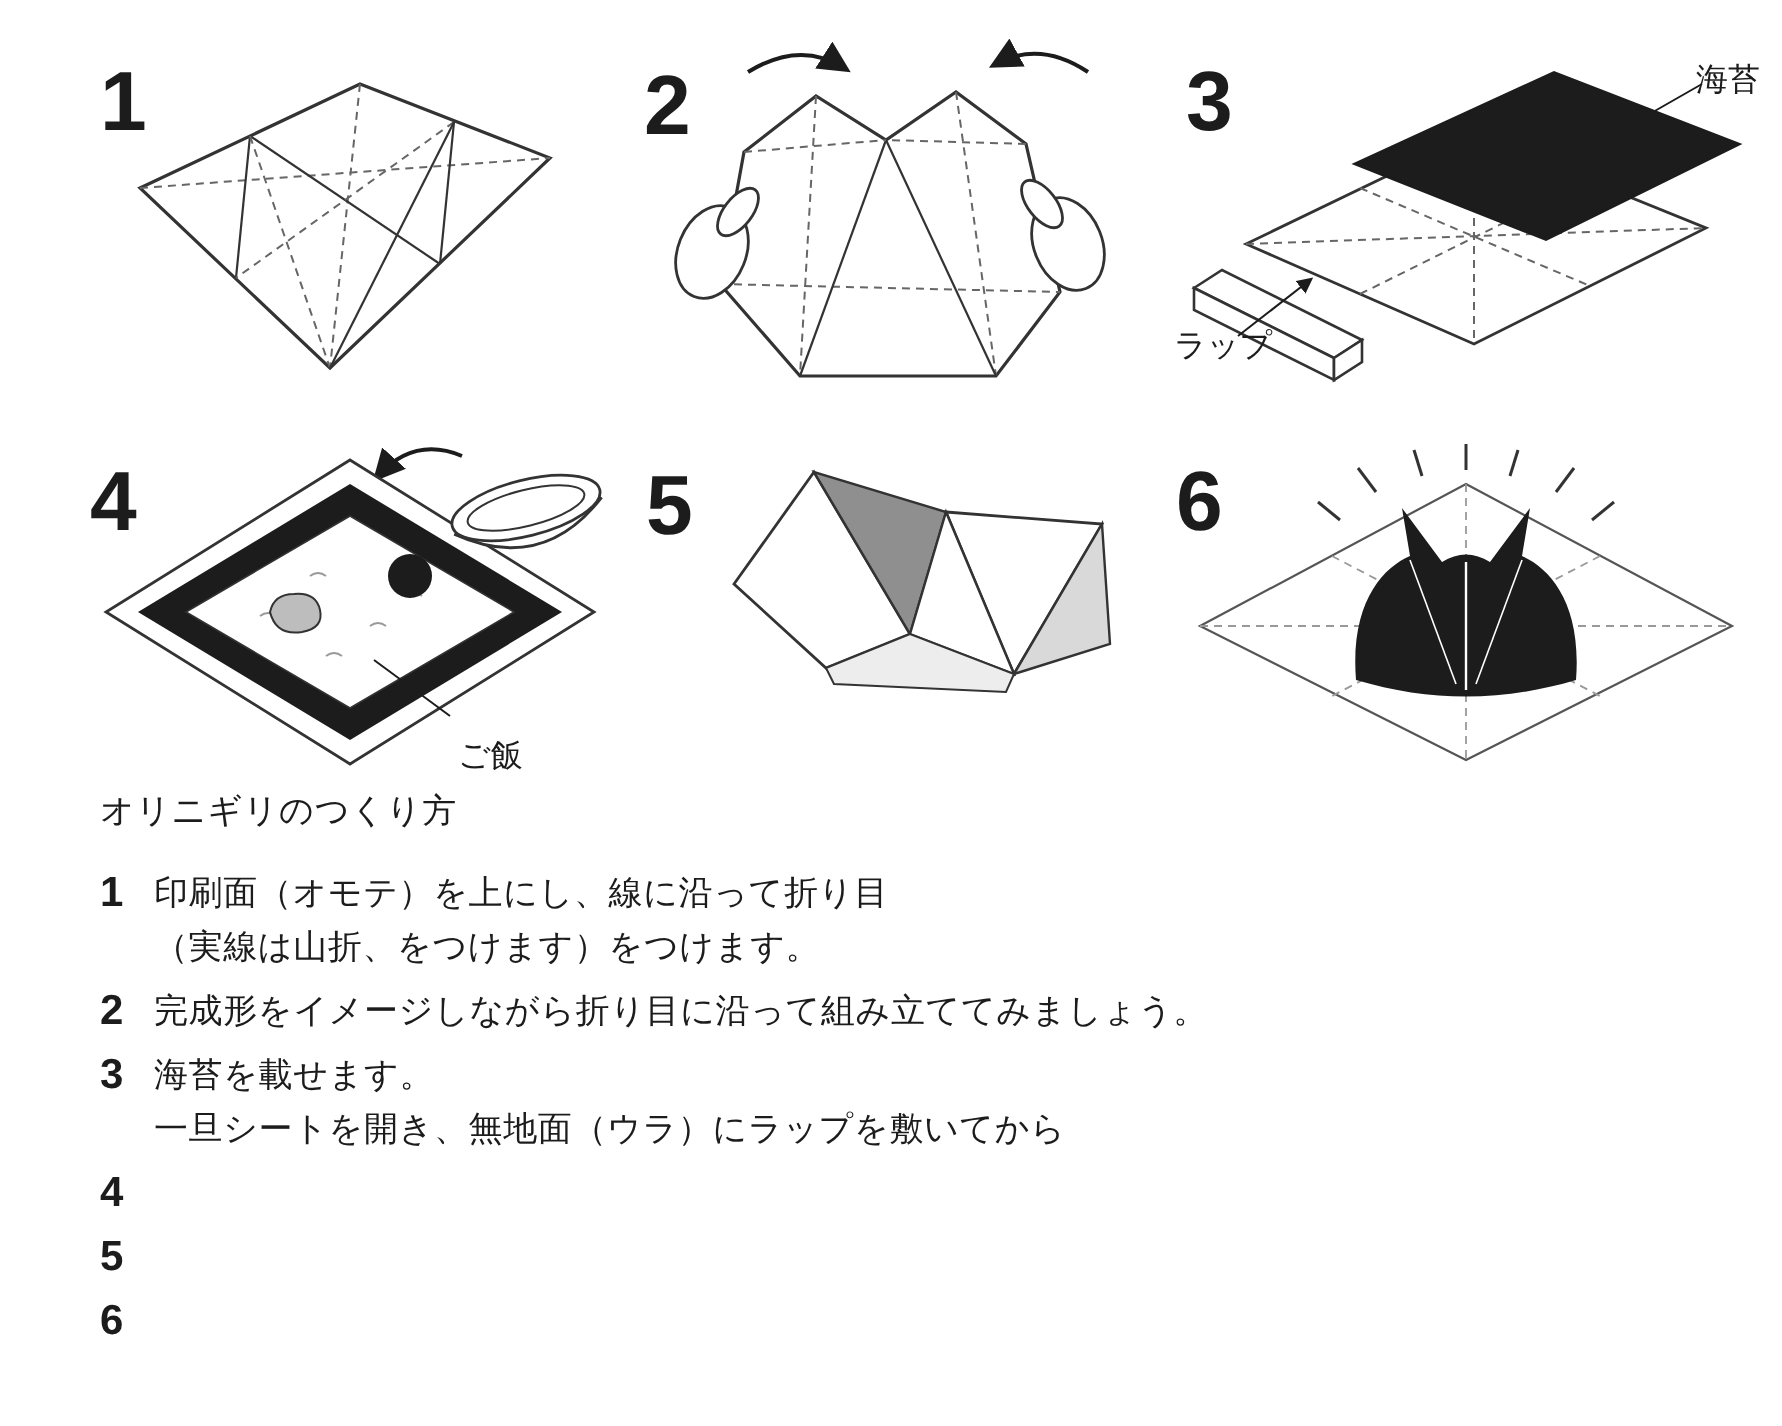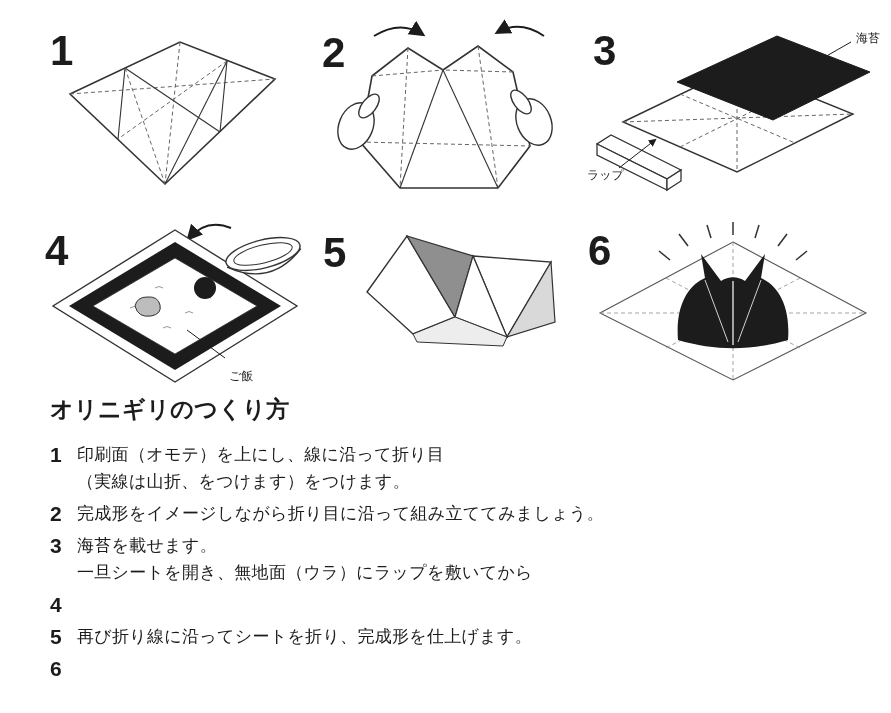--- a/index.html
+++ b/index.html
@@ -7,25 +7,25 @@
     position:relative;width:891px;height:713px;background:#ffffff;
     font-family:"Liberation Sans","DejaVu Sans",sans-serif;color:#1c1c1c;overflow:hidden;
   }
   .fig{position:absolute;}
   .step-num{
     position:absolute;font-size:42px;font-weight:700;line-height:1;color:#1c1c1c;
     font-family:"Liberation Sans",sans-serif;letter-spacing:-1px;
   }
   .fig svg{position:absolute;left:0;top:0;overflow:visible;}
   .fig-label{
-    position:absolute;font-size:12px;color:#1c1c1c;white-space:nowrap;
+    position:absolute;font-size:16px;color:#1c1c1c;white-space:nowrap;
     font-family:"Liberation Sans","DejaVu Sans",sans-serif;
   }
   .instructions{position:absolute;left:50px;top:394px;width:760px;}
-  .inst-title{margin:0 0 16px 0;font-size:23px;font-weight:700;letter-spacing:0.5px;}
+  .inst-title{margin:0 0 16px 0;font-size:17px;font-weight:400;letter-spacing:0.5px;}
   .inst-row{display:flex;align-items:flex-start;margin-bottom:5px;}
   .inst-num{flex:0 0 27px;font-size:21px;font-weight:700;line-height:27px;}
   .inst-lines{font-size:17px;line-height:27px;letter-spacing:0.3px;}
   .inst-lines .indent{padding-left:24px;}
 </style>
 </head>
 <body>
 
 <div class="canvas">
 
@@ -206,23 +206,20 @@
         <div>一旦シートを開き、無地面（ウラ）にラップを敷いてから</div>
       </div>
     </div>
 
     <div class="inst-row">
       <span class="inst-num">4</span>
     </div>
 
     <div class="inst-row">
       <span class="inst-num">5</span>
-      <div class="inst-lines">
-        <div>再び折り線に沿ってシートを折り、完成形を仕上げます。</div>
-      </div>
     </div>
 
     <div class="inst-row">
       <span class="inst-num">6</span>
     </div>
   </section>
 
 </div>
 
 </body></html>

